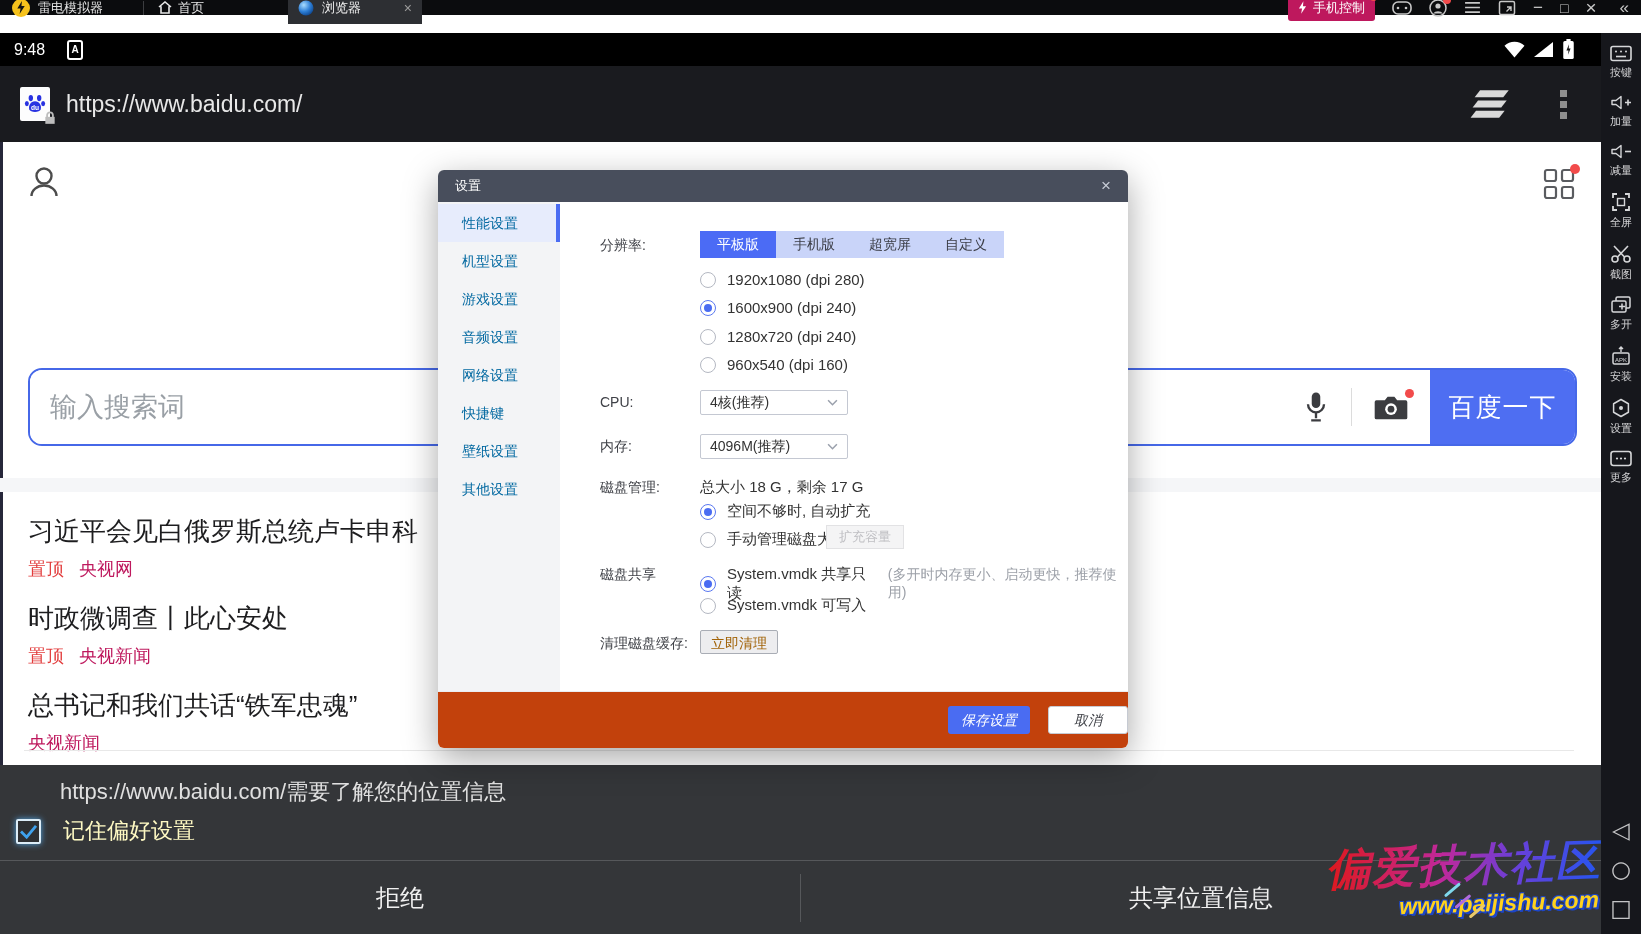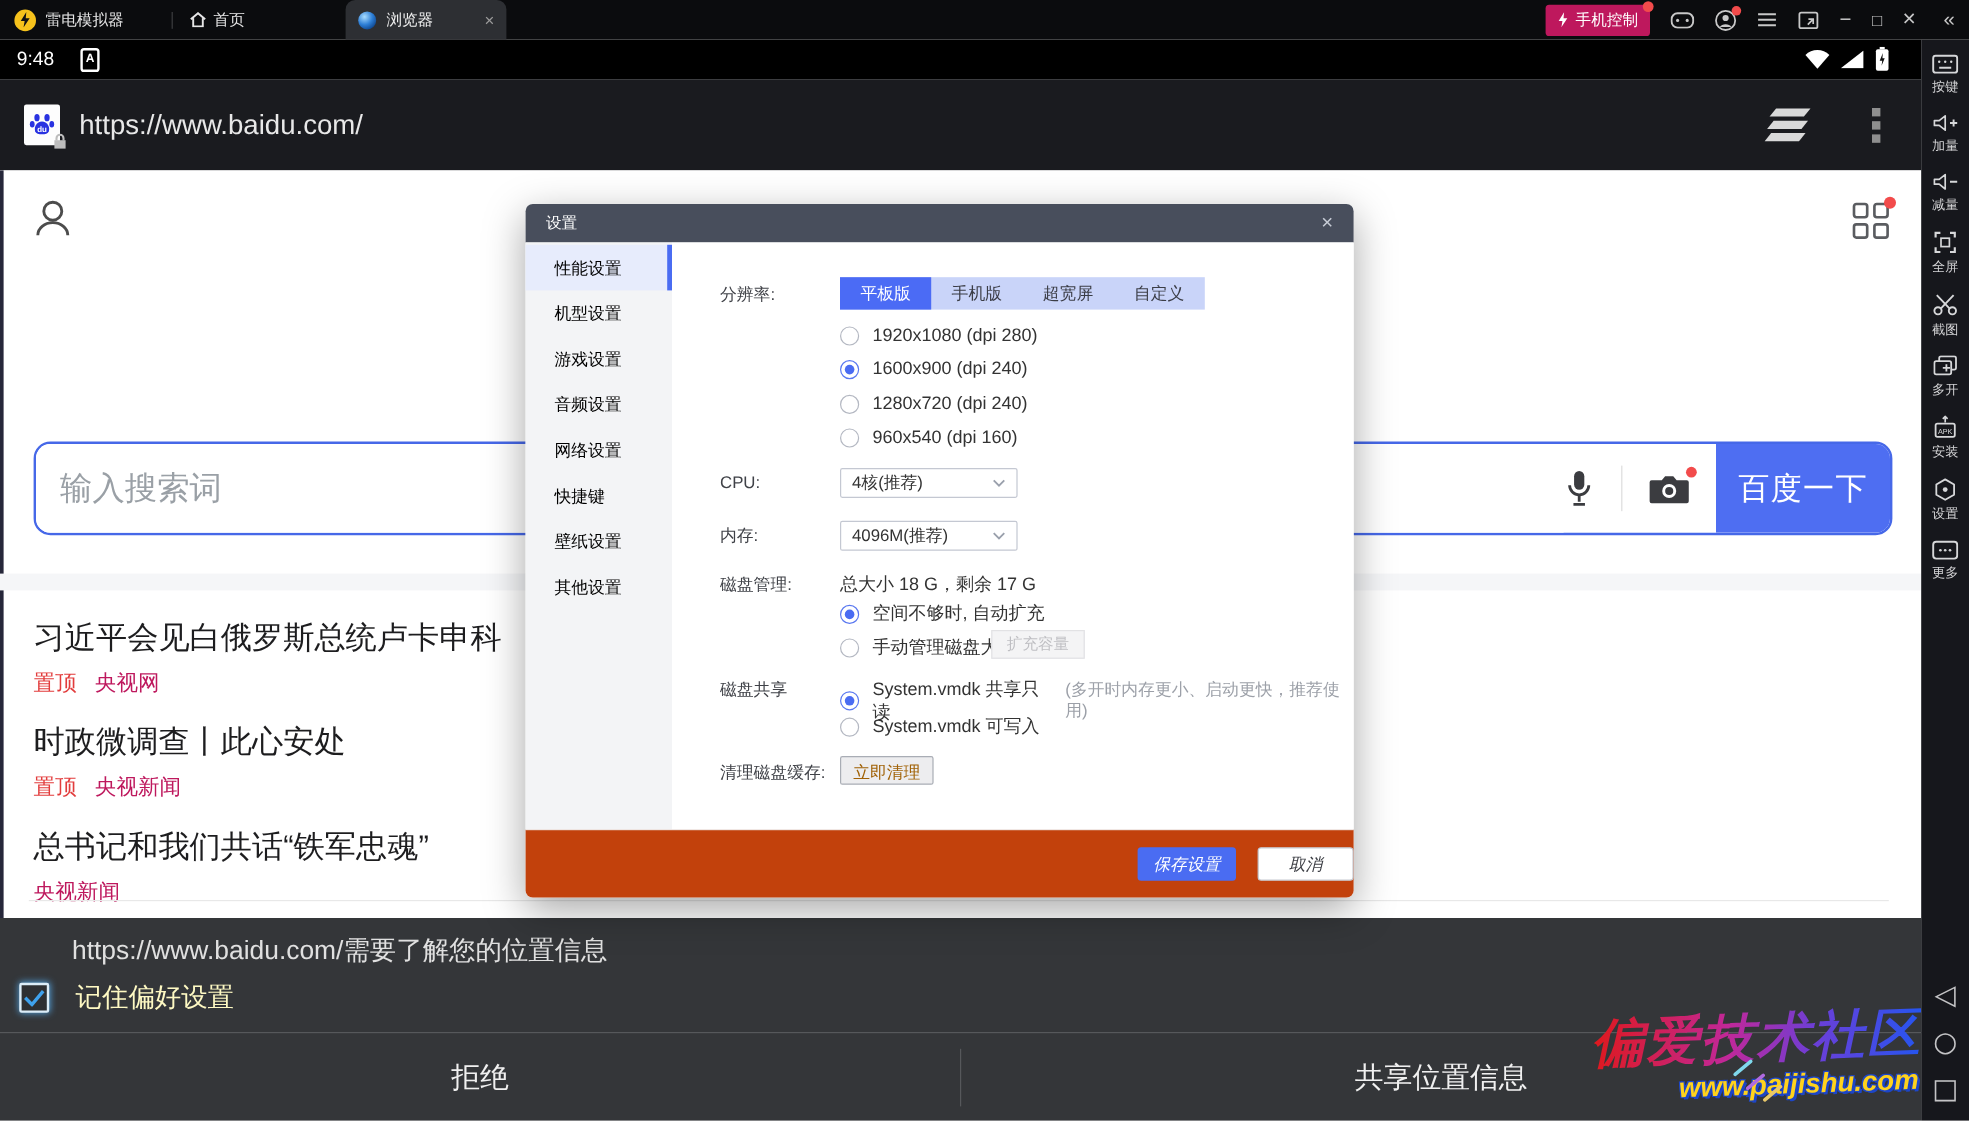--- a/index.html
+++ b/index.html
@@ -1,21 +1,21 @@
 <!DOCTYPE html>
 <html><head>
 <meta charset="utf-8">
 <style>
   * { margin:0; padding:0; box-sizing:border-box; }
   html,body { width:1641px; height:934px; overflow:hidden; }
   body { position:relative; background:#fff; font-family:"Liberation Sans","DejaVu Sans",sans-serif; }
   svg { display:block; }
 
   
-  .titlebar { position:absolute; left:0; top:0; width:1641px; height:33px; background:#0b0c0e; display:flex; align-items:center; z-index:10; }
+  .titlebar { position:absolute; left:0; top:0; width:1641px; height:15px; background:#0b0c0e; display:flex; align-items:center; z-index:10; }
   .logo { margin-left:12px; width:18px; height:18px; border-radius:50%; background:#f6c21c; display:flex; align-items:center; justify-content:center; color:#141414; }
   .app-title { margin-left:8px; color:#e6e6e6; font-size:13px; }
   .tb-sep { margin-left:40px; width:1px; height:14px; background:#3c3d40; }
   .home-item { margin-left:14px; display:flex; align-items:center; gap:6px; color:#e6e6e6; font-size:13px; }
   .tab { margin-left:84px; width:134px; height:33px; background:#2d2f33; border-radius:8px 8px 0 0; display:flex; align-items:center; padding:0 10px; }
   .tab-label { margin-left:8px; color:#f0f0f0; font-size:13px; }
   .tab-close { margin-left:auto; color:#9c9c9c; font-size:14px; }
   .tb-right { margin-left:auto; display:flex; align-items:center; gap:17px; padding-right:12px; color:#c8c8c8; }
   .ctrl-btn { position:relative; background:#be185d; border-radius:3px; color:#fff; font-size:13px; padding:4px 10px; display:flex; align-items:center; gap:6px; }
   .dot { position:absolute; border-radius:50%; background:#f24b4b; }
@@ -79,21 +79,21 @@
   .emu-item .lbl { margin-top:3px; font-size:11px; color:#d4d4d6; }
   .emu-nav { position:absolute; bottom:14px; left:0; width:100%; display:flex; flex-direction:column; align-items:center; gap:16px; color:#c4c4c6; }
   .nav-g { font-size:23px; line-height:1; font-family:"DejaVu Sans",sans-serif; }
 
   
   .dialog { position:absolute; left:438px; top:170px; width:690px; height:578px; background:#fff; border-radius:6px; box-shadow:0 10px 34px rgba(0,0,0,.35); z-index:20; }
   .dlg-title { height:32px; background:#484e5c; border-radius:6px 6px 0 0; display:flex; align-items:center; padding:0 17px; color:#fff; font-size:13px; }
   .dlg-close { margin-left:auto; color:#c7ccd6; font-size:17px; }
   .dlg-body { display:flex; height:489px; }
   .dlg-side { width:122px; background:#f3f4f6; padding-top:2px; }
-  .dside-item { height:38px; line-height:38px; padding-left:24px; font-size:14px; color:#000000; position:relative; }
+  .dside-item { height:38px; line-height:38px; padding-left:24px; font-size:14px; color:#0369a1; position:relative; }
   .dside-item.active { background:#e7ecfc; }
   .dside-item.active::after { content:''; position:absolute; right:0; top:0; width:4px; height:100%; background:#4a6cf2; }
   .dlg-content { flex:1; position:relative; background:#fff; }
   .c-label { position:absolute; left:40px; font-size:14px; color:#3f4147; }
   .lab-res { top:35px; } .lab-cpu { top:192px; } .lab-mem { top:236px; }
   .lab-disk { top:277px; } .lab-share { top:364px; } .lab-clean { top:433px; }
   .res-tabs { position:absolute; left:140px; top:29px; display:flex; background:#c9d4f9; }
   .res-tab { width:76px; height:27px; line-height:27px; text-align:center; font-size:14px; color:#3b3d46; }
   .res-tab.active { background:#4b6bf5; color:#fff; }
   .radio-row { position:absolute; left:140px; display:flex; align-items:center; gap:11px; font-size:15px; color:#333; }

